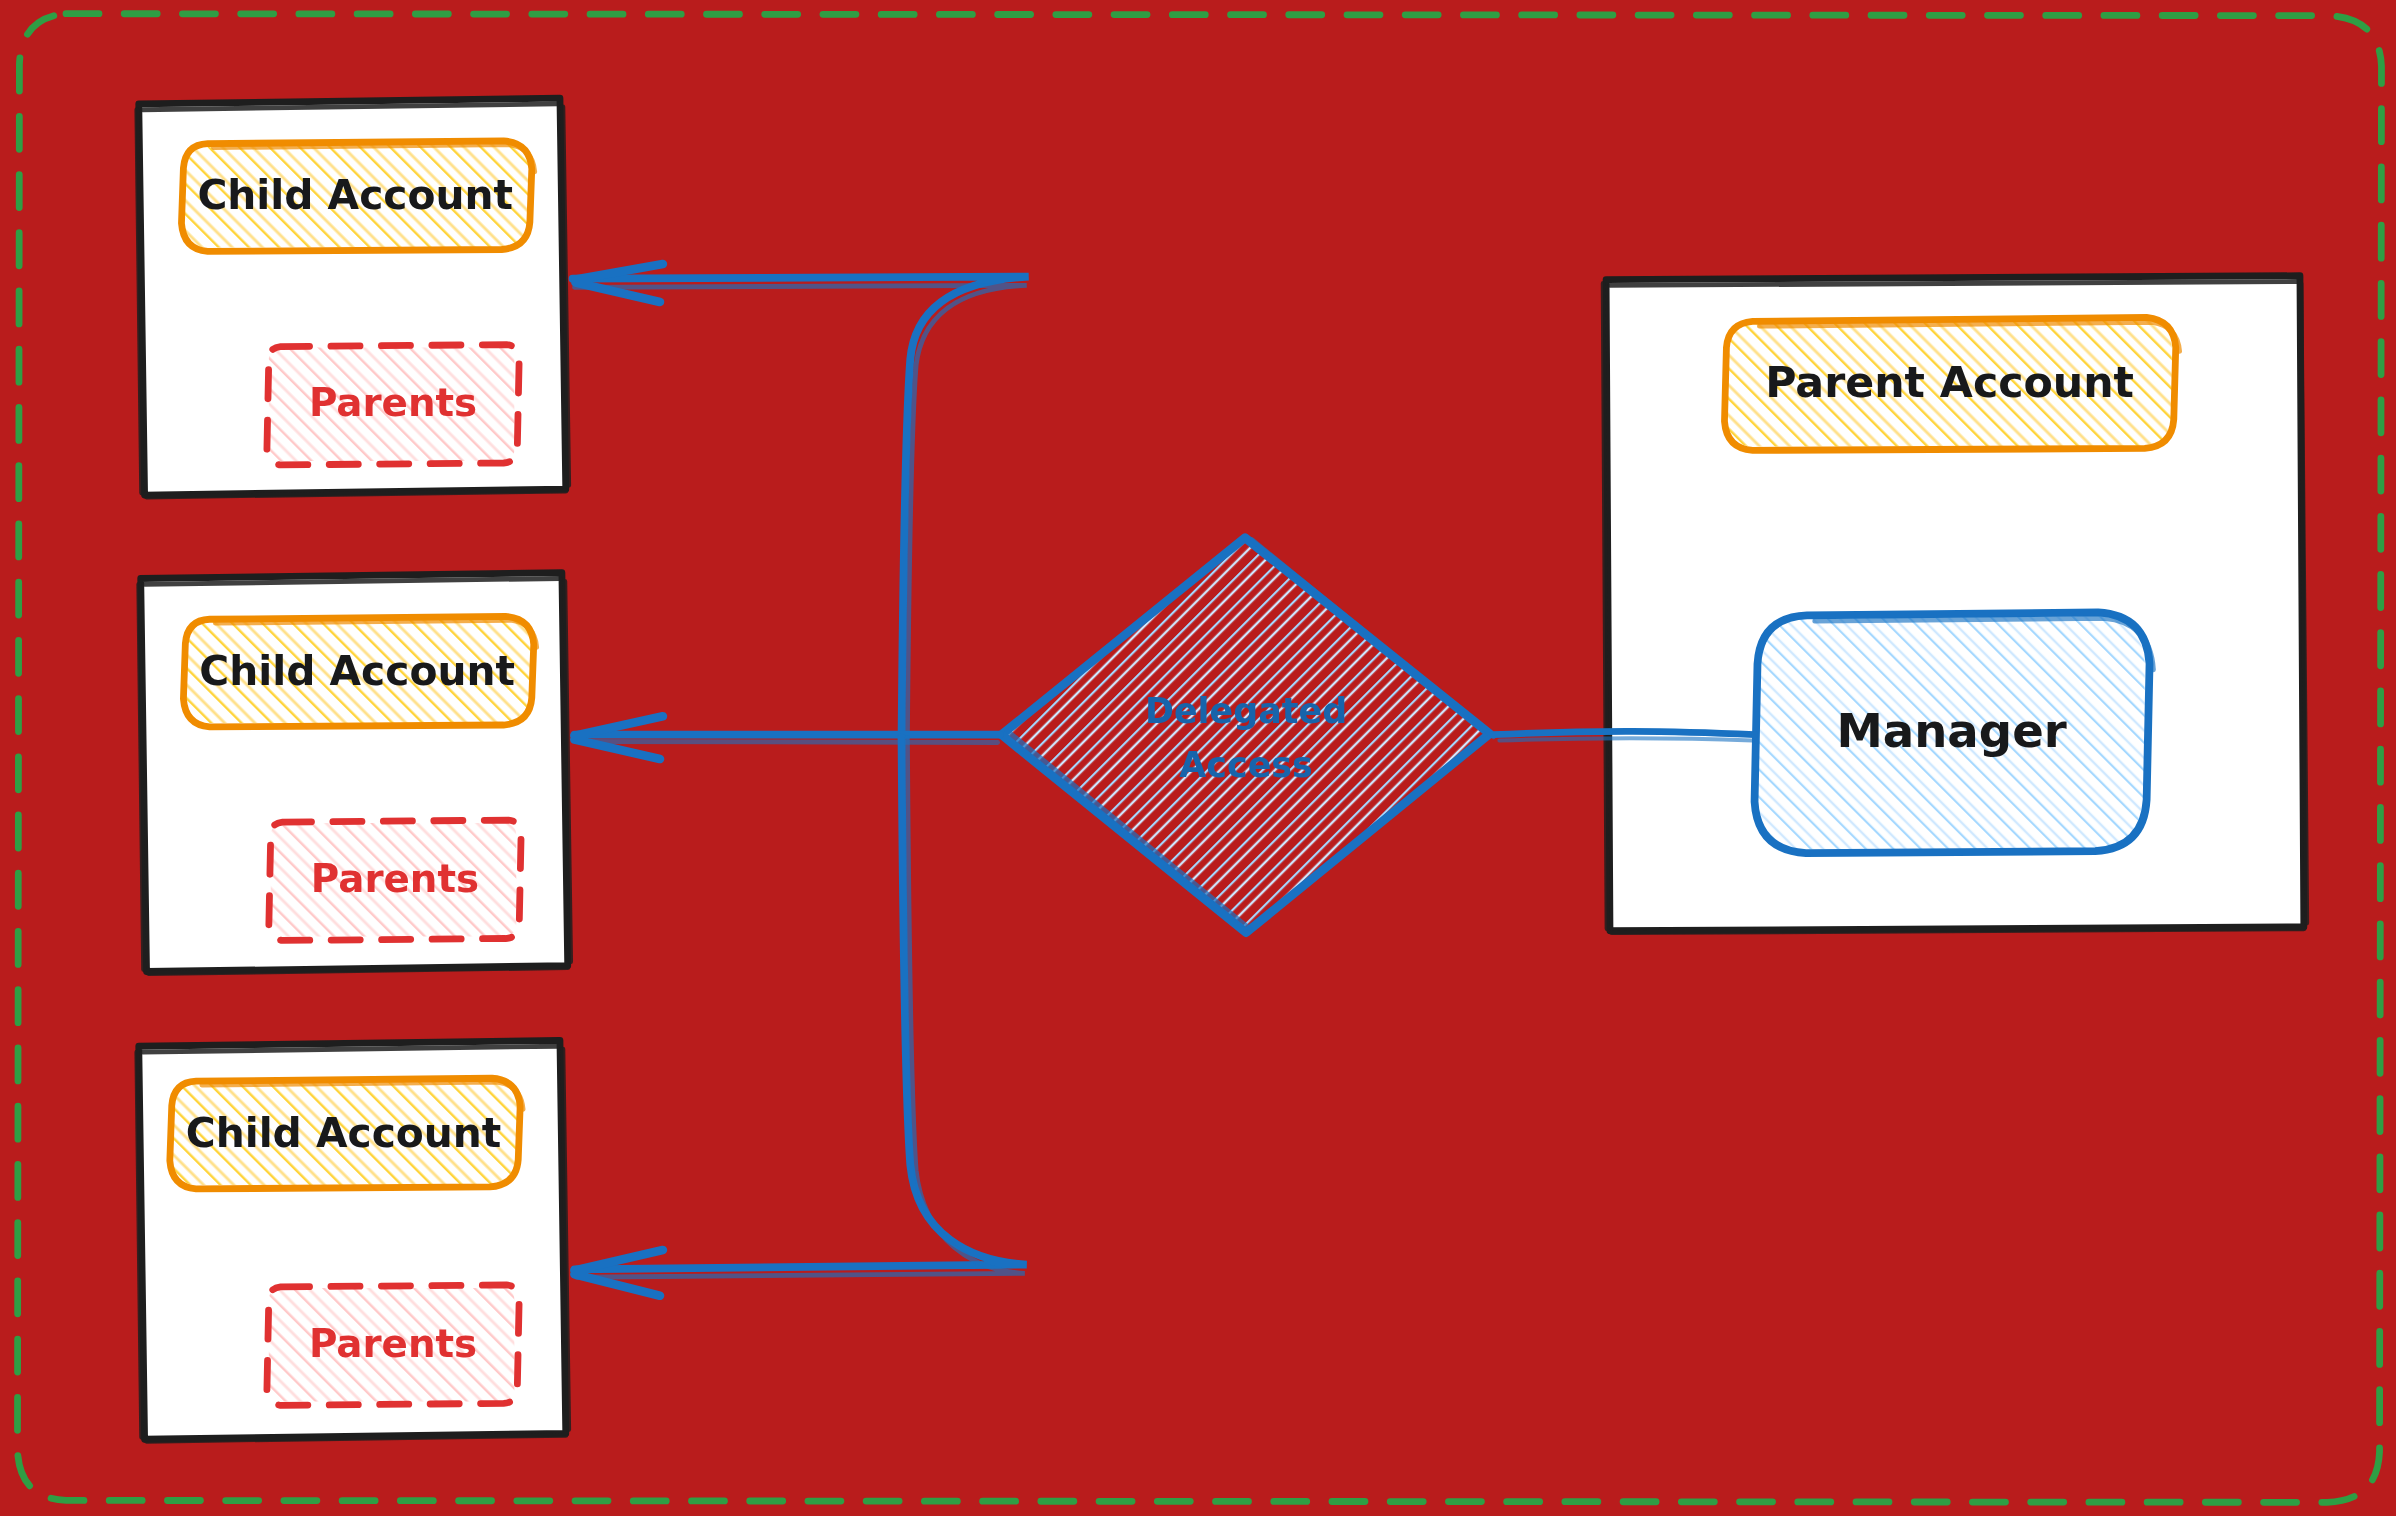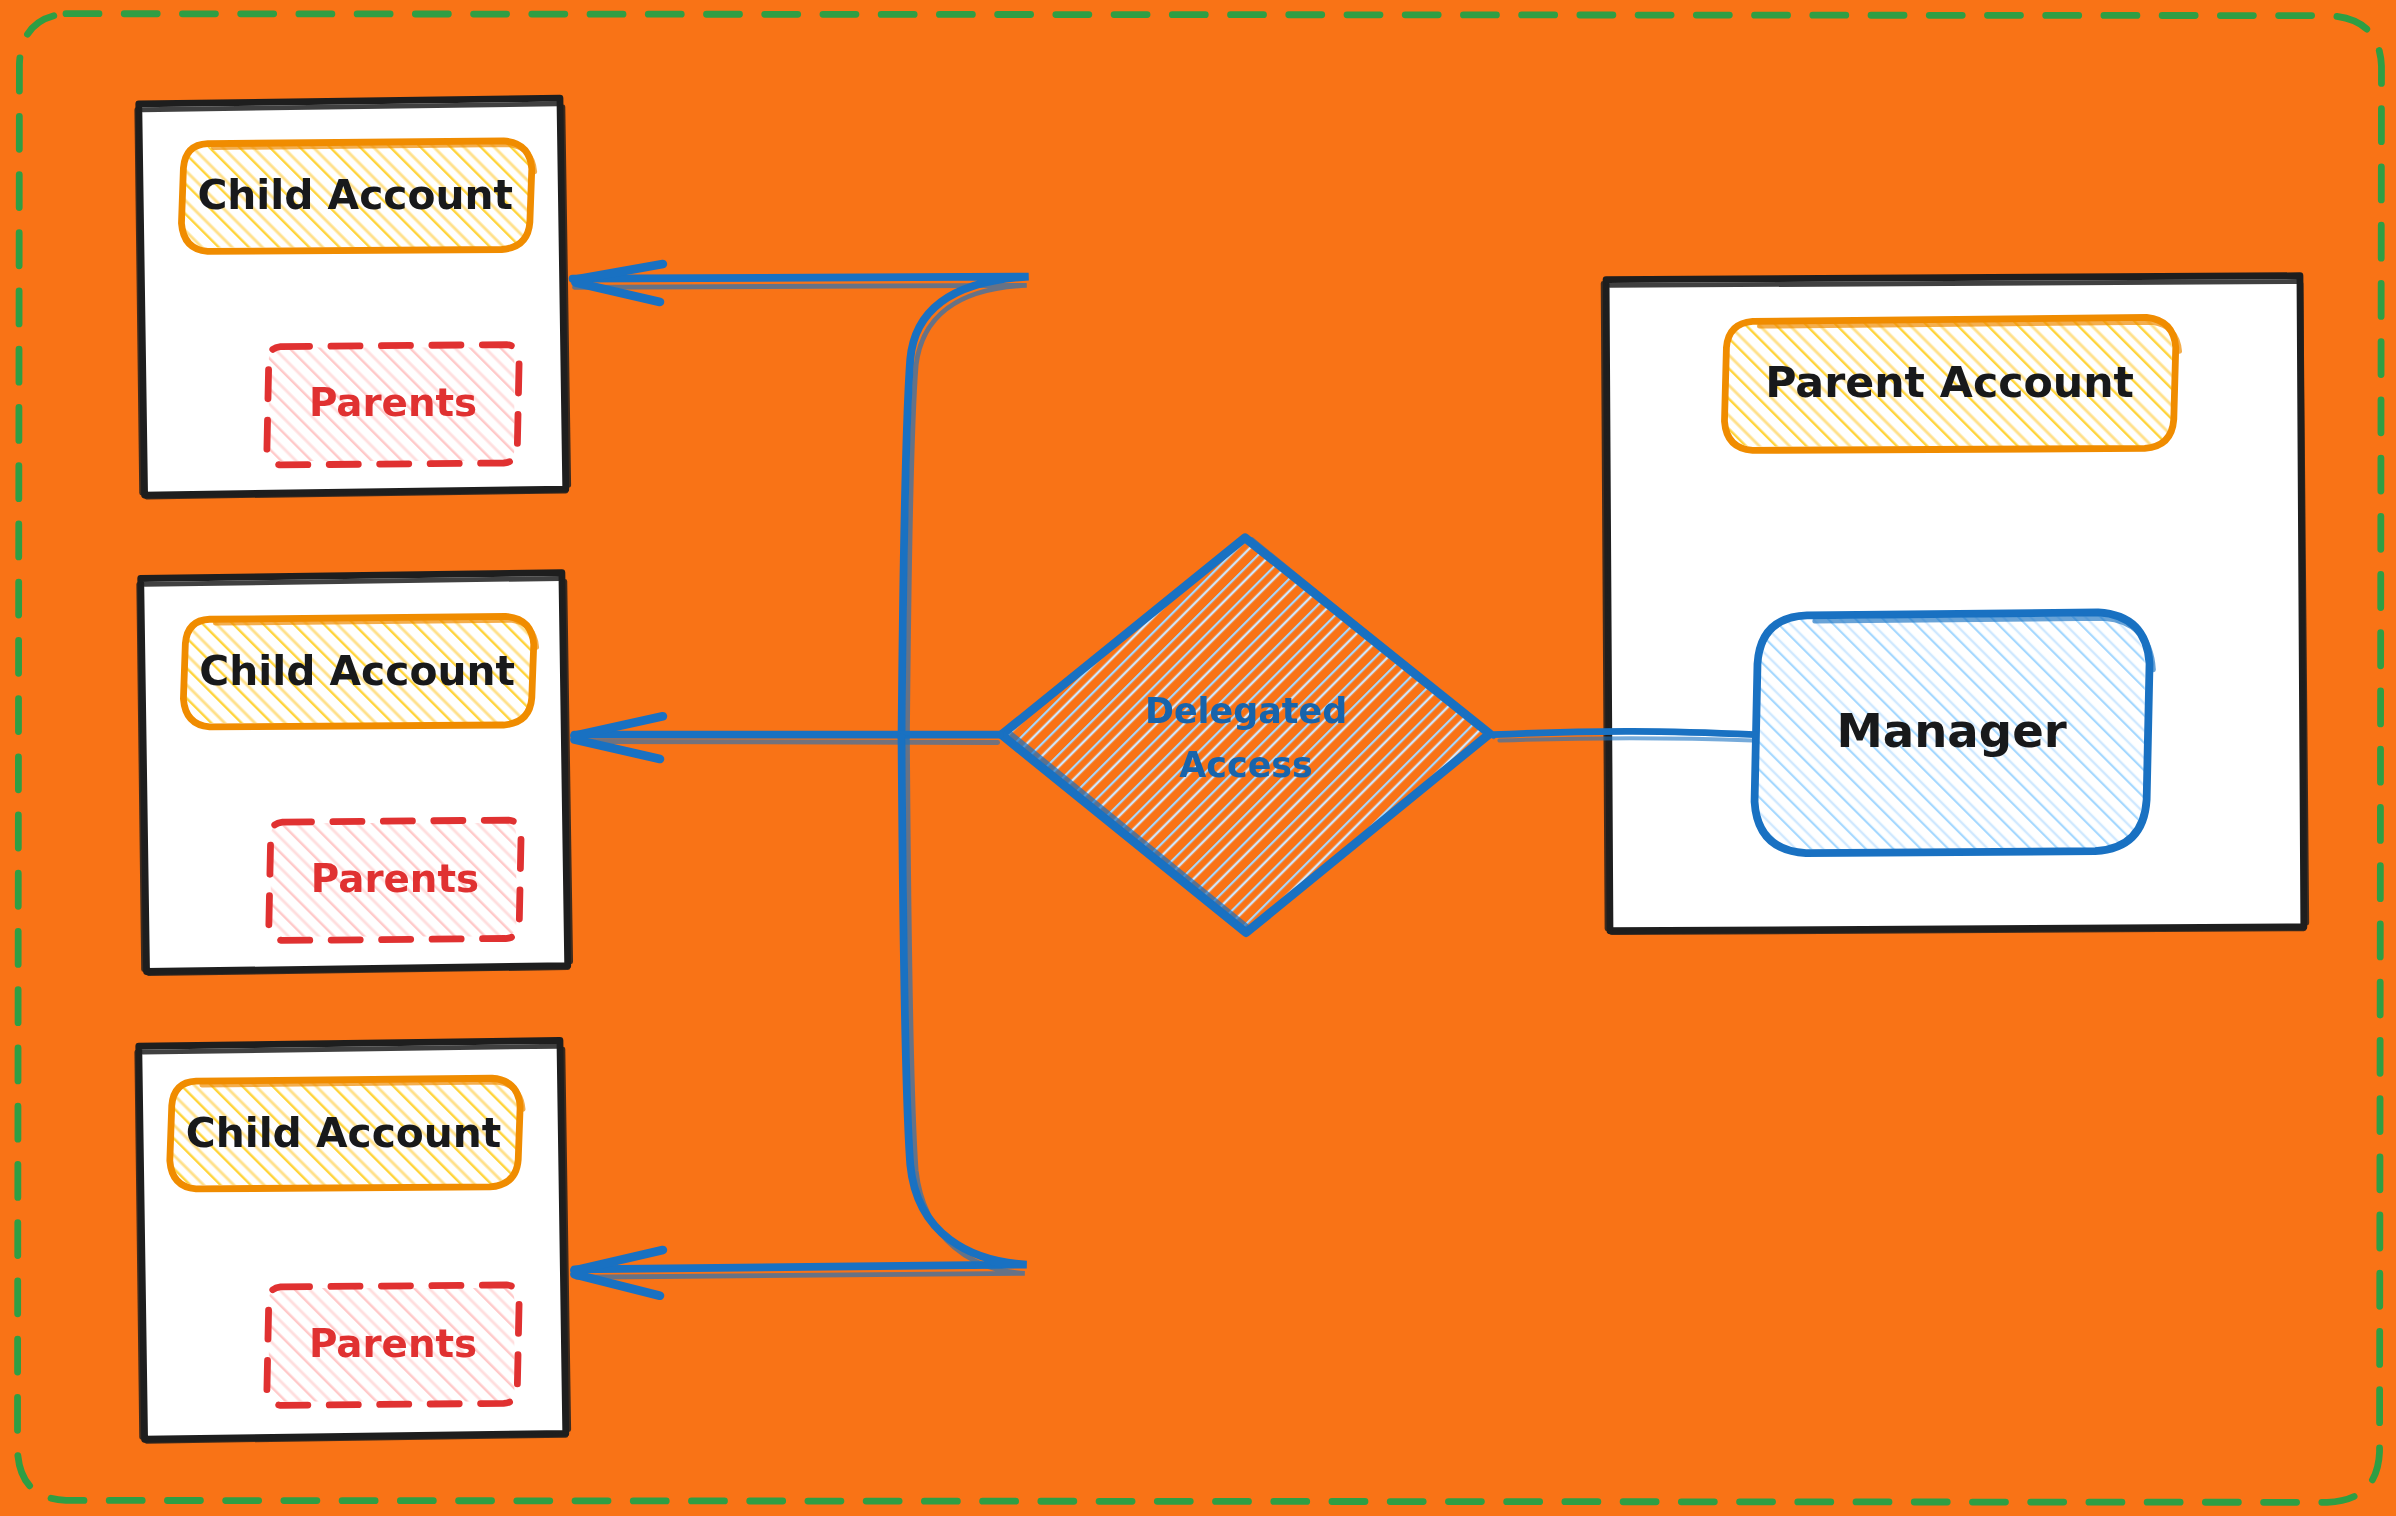--- a/index.html
+++ b/index.html
@@ -5,21 +5,21 @@
   html, body {
     margin: 0;
     padding: 0;
     background: #ffffff;
     font-family: "DejaVu Sans", sans-serif;
   }
   #canvas {
     position: relative;
     width: 2397px;
     height: 1517px;
-    background: #f97316;
+    background: #b91c1c;
     overflow: hidden;
   }
   #svg-root {
     position: absolute;
     left: 0;
     top: 0;
     width: 2397px;
     height: 1517px;
   }
   .node-label {

